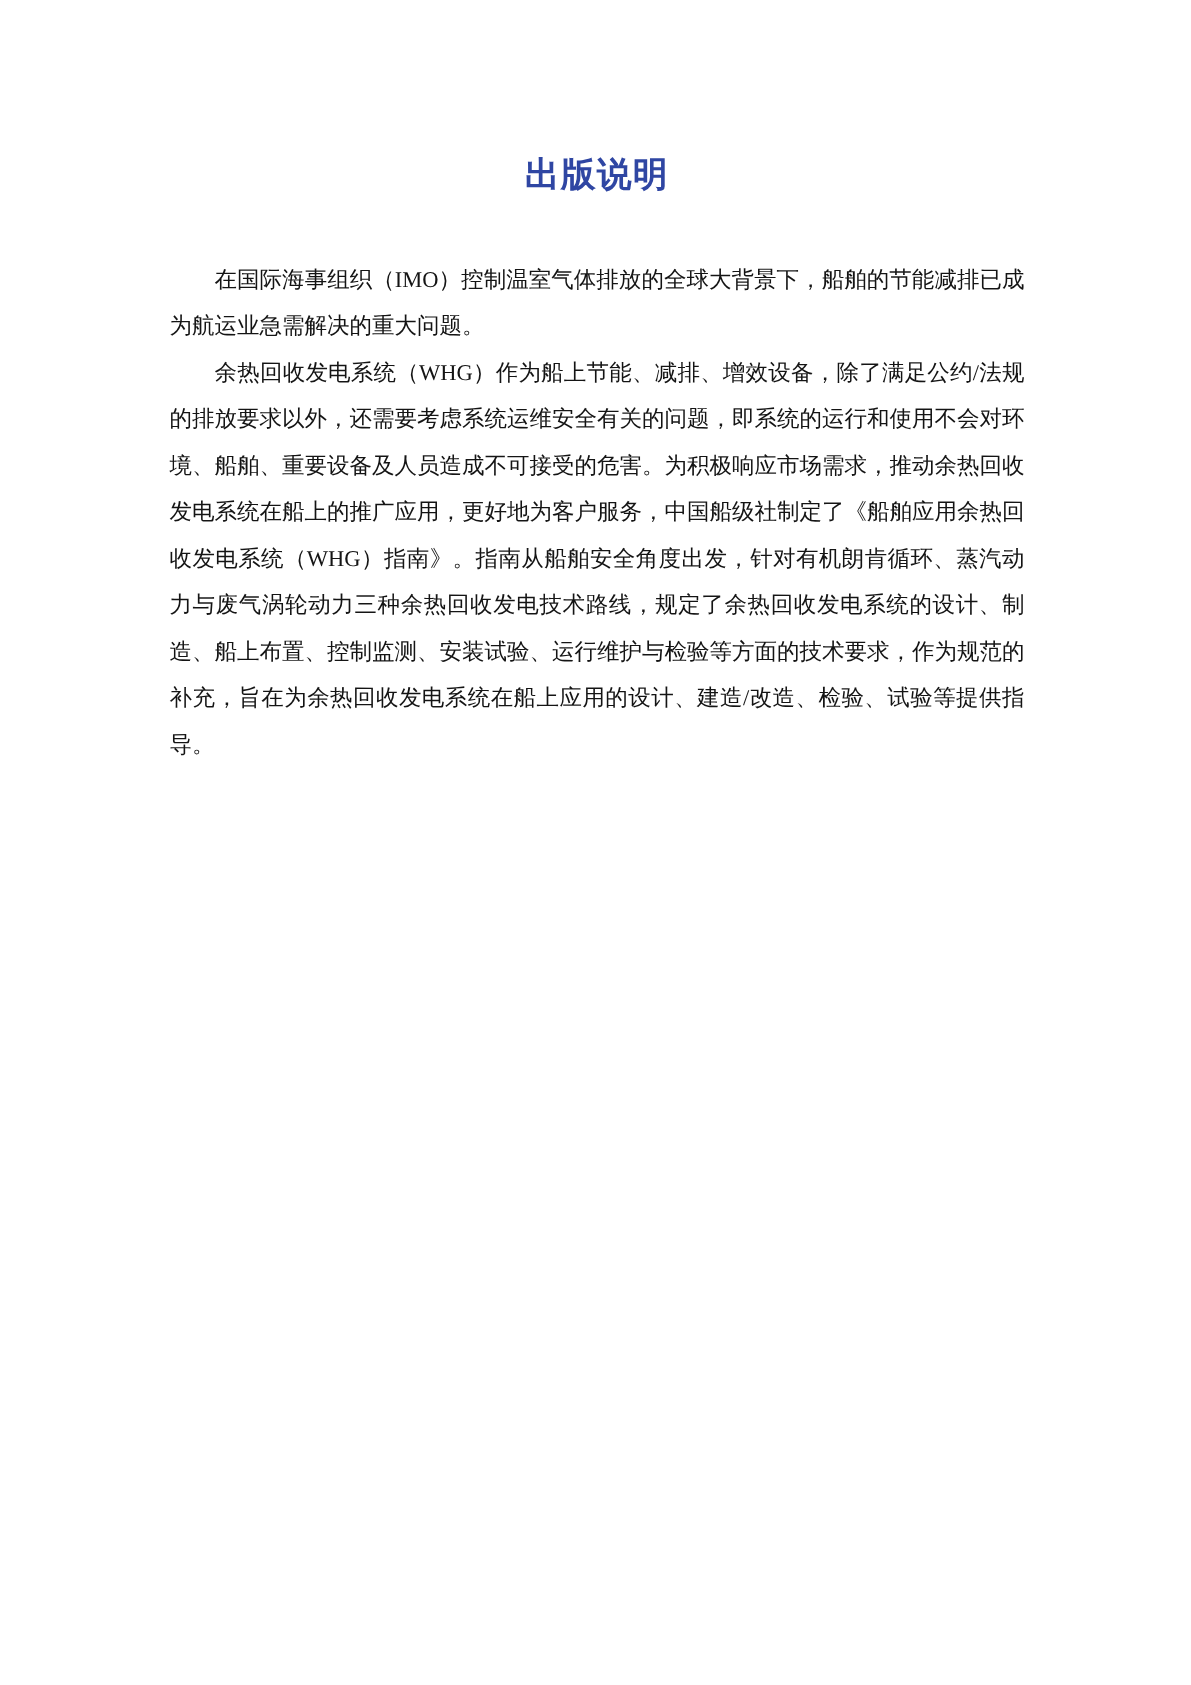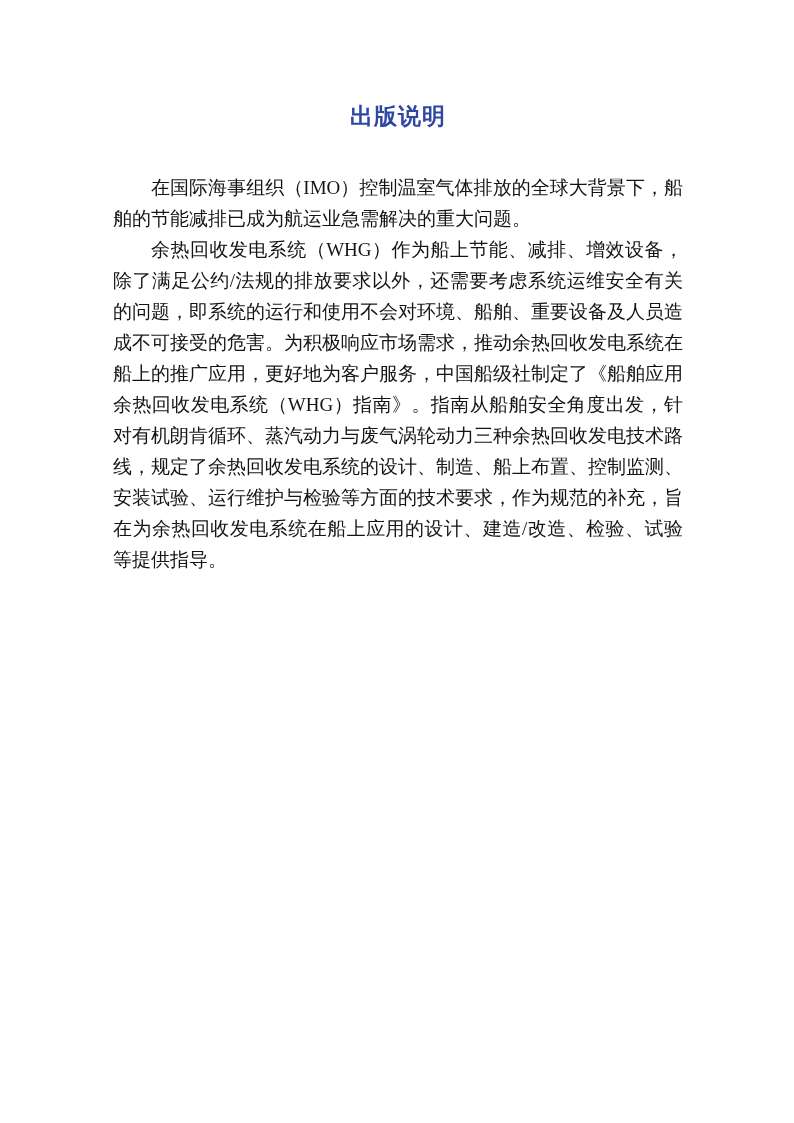--- a/index.html
+++ b/index.html
@@ -31,21 +31,21 @@
     font-size: 23px;
     line-height: 32px;
     color: #2f46a3;
     letter-spacing: 1px;
   }
   .body-text {
     margin-top: 40px;
   }
   .body-text p {
     margin: 0;
-    font-size: 19px;
+    font-size: 15px;
     line-height: 31px;
     text-align: justify;
     text-justify: inter-ideograph;
     text-indent: 2em;
     color: #141414;
     word-break: break-all;
   }
 </style>
 </head>
 <body>

